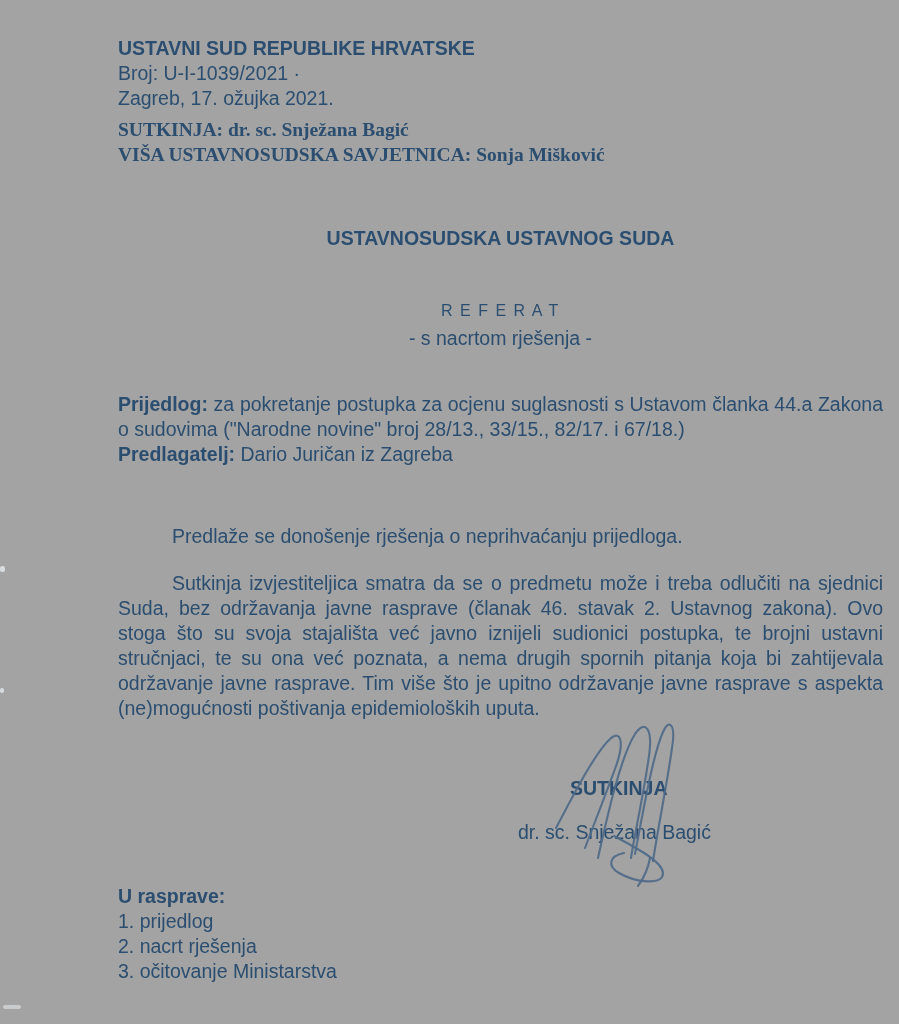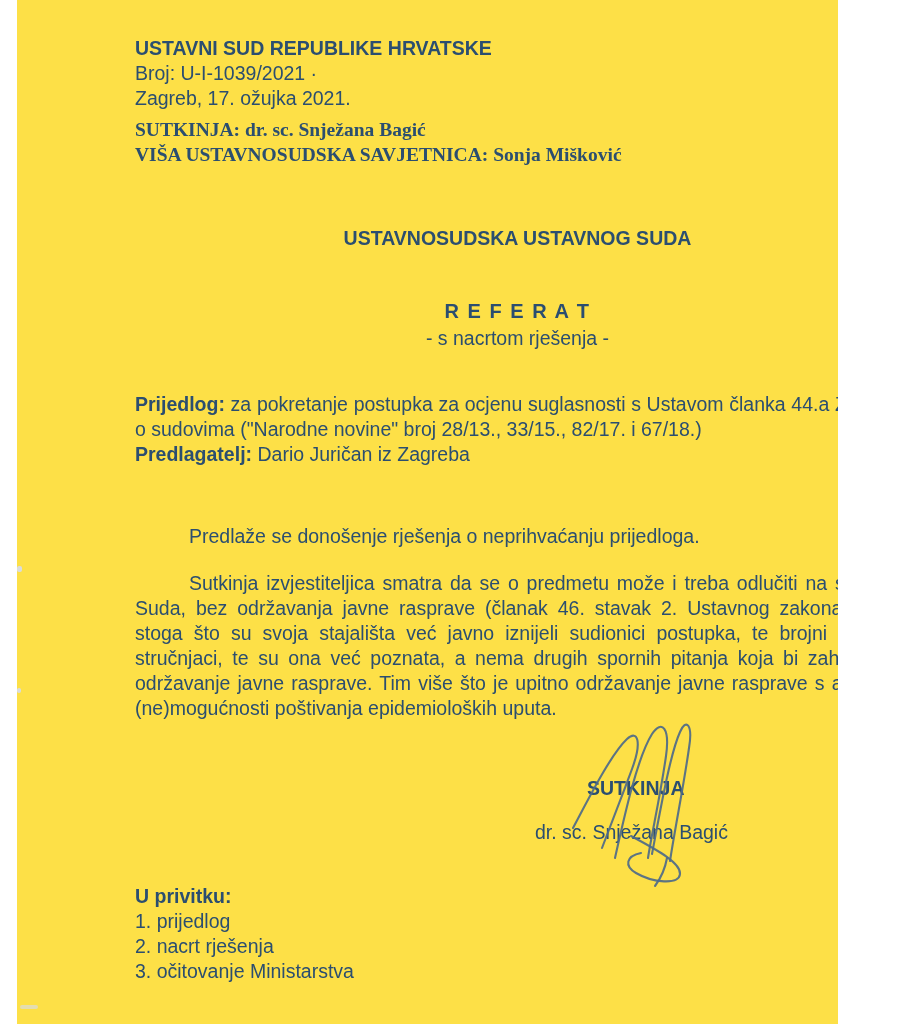--- a/index.html
+++ b/index.html
@@ -2,49 +2,48 @@
 <html><head>
 <meta charset="utf-8">
 <style>
   html, body {
     margin: 0;
     padding: 0;
     background: #ffffff;
   }
   .page {
     position: relative;
-    width: 821px;
+    width: 899px;
     height: 1024px;
-    background: #fde047;
+    background: #a3a3a3;
     overflow: hidden;
     font-family: "Liberation Sans", sans-serif;
     color: #2b4e70;
     font-size: 19.5px;
     line-height: 25px;
-    margin-left: 17px;
   }
   .abs { position: absolute; }
   .col {
     left: 118px;
     width: 765px;
   }
   .bold { font-weight: bold; }
   .centered { text-align: center; }
   p { margin: 0; }
   .just {
     text-align: justify;
   }
   .indent {
     text-indent: 54px;
   }
   .doc-title {
-    font-size: 20px;
+    font-size: 16px;
     line-height: 30px;
     letter-spacing: 1.5px;
-    font-weight: bold;
+    font-weight: normal;
   }
   .sig-svg {
     position: absolute;
     left: 550px;
     top: 706px;
     pointer-events: none;
   }
   .sig-svg path {
     fill: none;
     stroke: #4e6a89;
@@ -98,21 +97,21 @@
     <svg class="sig-svg" width="150" height="185" viewBox="0 0 150 185" aria-hidden="true">
       <path d="M 6 122 C 22 92, 44 48, 60 33 C 71 23, 75 36, 65 63 C 55 90, 44 118, 35 142"></path>
       <path d="M 48 152 C 57 112, 70 52, 85 28 C 95 13, 103 22, 99 50 C 93 92, 85 126, 81 152"></path>
       <path d="M 85 148 C 93 106, 103 48, 113 26 C 119 12, 126 18, 122 42 C 117 78, 108 122, 103 155"></path>
       <path d="M 64 130 C 86 142, 114 156, 113 168 C 112 179, 86 177, 69 167 C 57 160, 59 150, 74 147"></path>
       <path d="M 100 152 C 98 163, 94 172, 88 180"></path>
     </svg>
   </section>
 
   <section class="abs col" style="top:884px;">
-    <div class="bold">U privitku:</div>
+    <div class="bold">U rasprave:</div>
     <div>1. prijedlog</div>
     <div>2. nacrt rješenja</div>
     <div>3. očitovanje Ministarstva</div>
   </section>
 
   <div class="artifact" style="left:0; top:566px; width:5px; height:6px;"></div>
   <div class="artifact" style="left:0; top:688px; width:4px; height:5px;"></div>
   <div class="artifact" style="left:3px; top:1005px; width:18px; height:4px; opacity:.7;"></div>
 
 </div>

